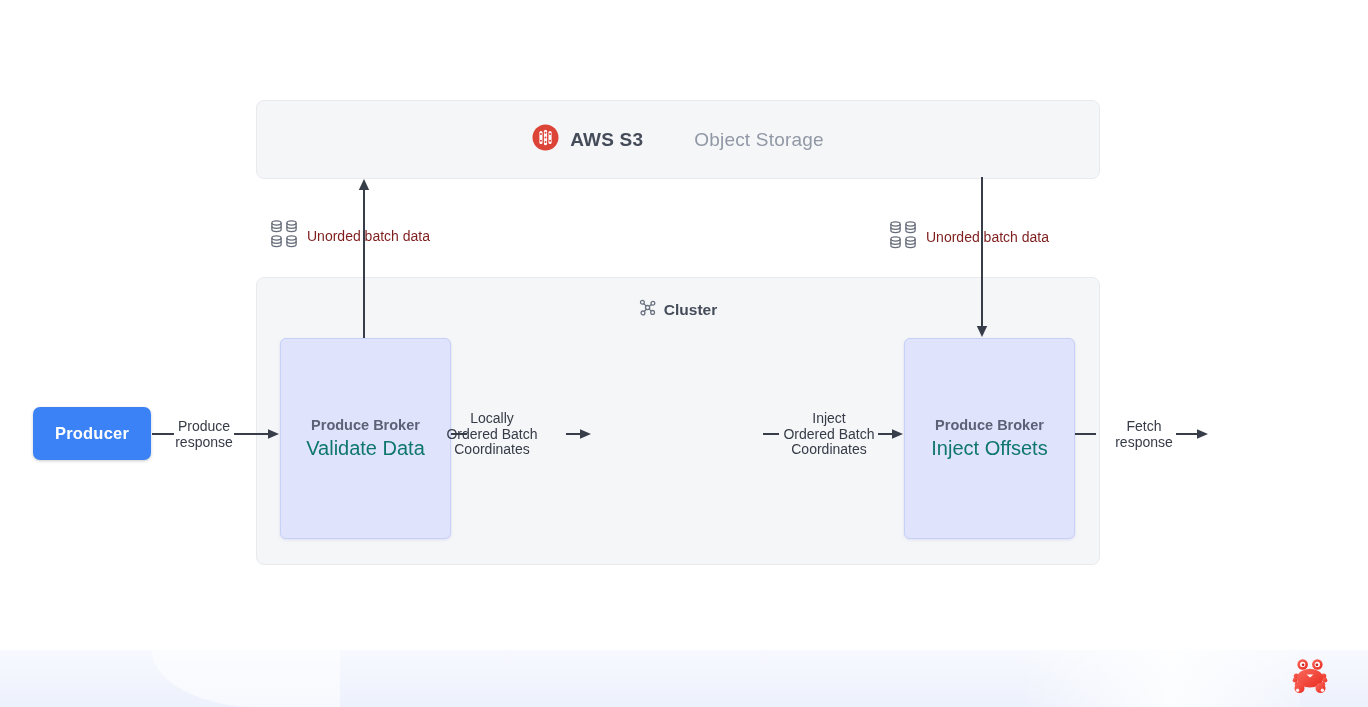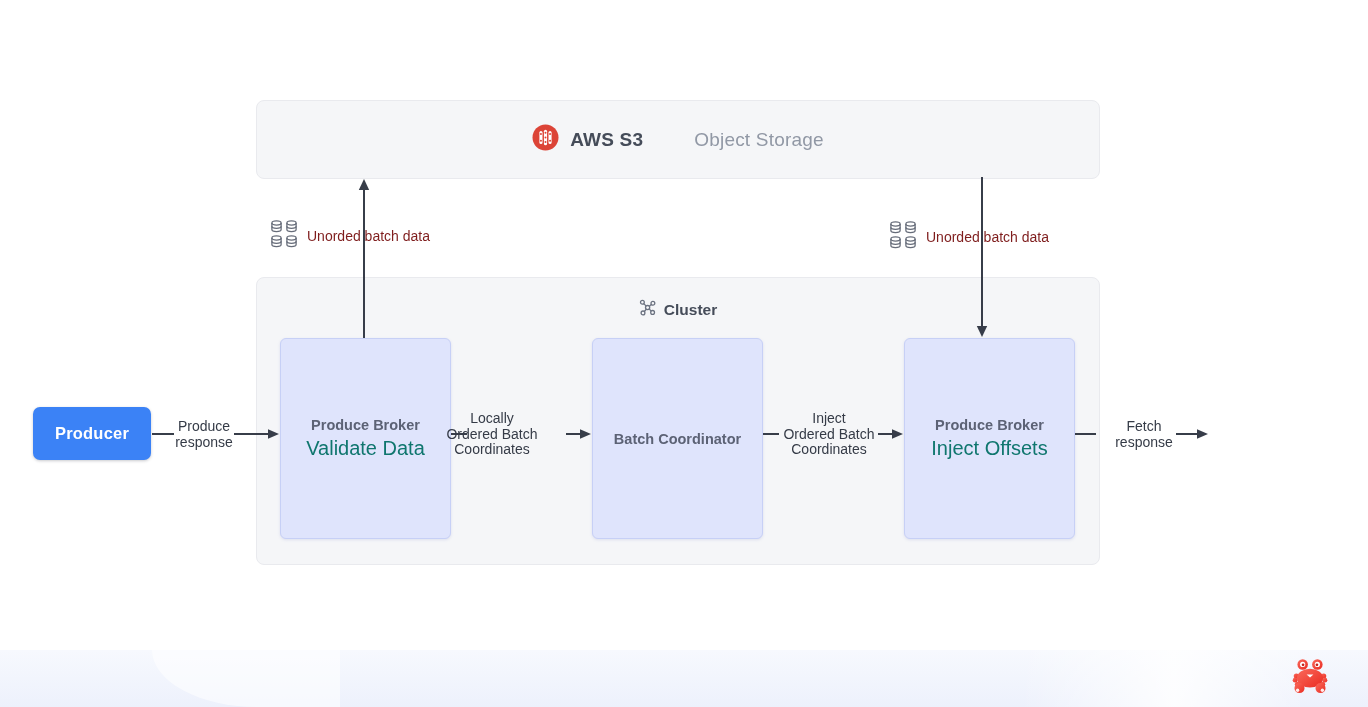--- a/index.html
+++ b/index.html
@@ -93,23 +93,20 @@
         <line x1="7.3" y1="10.2" x2="5.3" y2="12.5"></line>
         <line x1="10.2" y1="9.9" x2="12.2" y2="12.1"></line>
       </svg>
     </span>
     <span class="cluster-title">Cluster</span>
   </div>
 
   <div class="node" style="left:280px;">
     <span class="node-title">Produce Broker</span>
     <span class="node-subtitle">Validate Data</span>
-  </div>
-  <div class="node" style="left:592px;">
-    <span class="node-title">Batch Coordinator</span>
   </div>
   <div class="node" style="left:904px;">
     <span class="node-title">Produce Broker</span>
     <span class="node-subtitle">Inject Offsets</span>
   </div>
 
   <div class="endpoint endpoint-producer">Producer</div>
 
   <div class="batch-row batch-left">
     <span>

